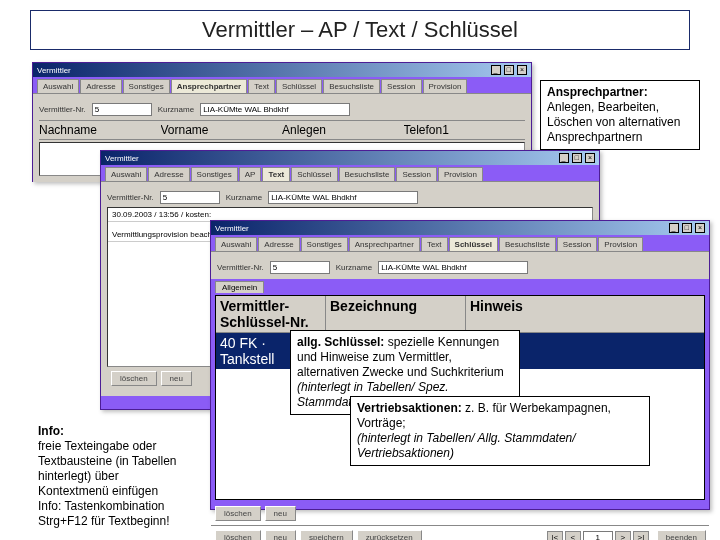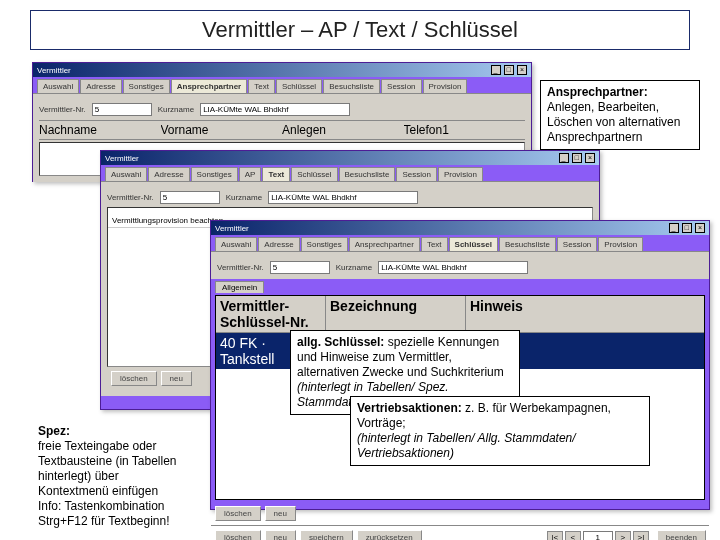--- a/index.html
+++ b/index.html
@@ -220,20 +220,21 @@
     <div class="tab">Provision</div>
   </div>
   <div class="body-area">
     <div class="field-row">
       <label>Vermittler-Nr.</label>
       <input style="width: 60px;" value="5">
       <label>Kurzname</label>
       <input style="width: 150px;" value="LIA-KÜMte WAL Bhdkhf">
     </div>
     <div class="white-area" style="height:160px;">
+      <div class="dated-line">30.09.2003 / 13:56 / kosten:</div>
       <div style="height:6px"></div>
       <div class="dated-line">Vermittlungsprovision beachten</div>
     </div>
     <div class="bottom-btns">
       <div class="bb">löschen</div>
       <div class="bb">neu</div>
     </div>
   </div>
 </div>
 
@@ -312,16 +313,16 @@
 
 <div class="callout" style="left:290px; top:330px; width:230px;">
   <b>allg. Schlüssel:</b><span> spezielle Kennungen und Hinweise zum Vermittler, alternativen Zwecke und Suchkriterium </span><i>(hinterlegt in Tabellen/ Spez. Stammdaten/ Vermittlerschlüssel)</i>
 </div>
 
 <div class="callout" style="left:350px; top:396px; width:300px;">
   <b>Vertriebsaktionen:</b><span> z. B. für Werbekampagnen, Vorträge; </span><br><i>(hinterlegt in Tabellen/ Allg. Stammdaten/ Vertriebsaktionen)</i>
 </div>
 
 <div class="callout" style="left:32px; top:420px; width:160px; border:none;">
-  <b>Spez:</b><br>
+  <b>Info:</b><br>
   <span style="white-space:pre-line;margin-top:9px;">freie Texteingabe oder Textbausteine (in Tabellen hinterlegt) über Kontextmenü einfügen
 Info: Tastenkombination Strg+F12 für Textbeginn!</span>
 </div>
 
 </body></html>

